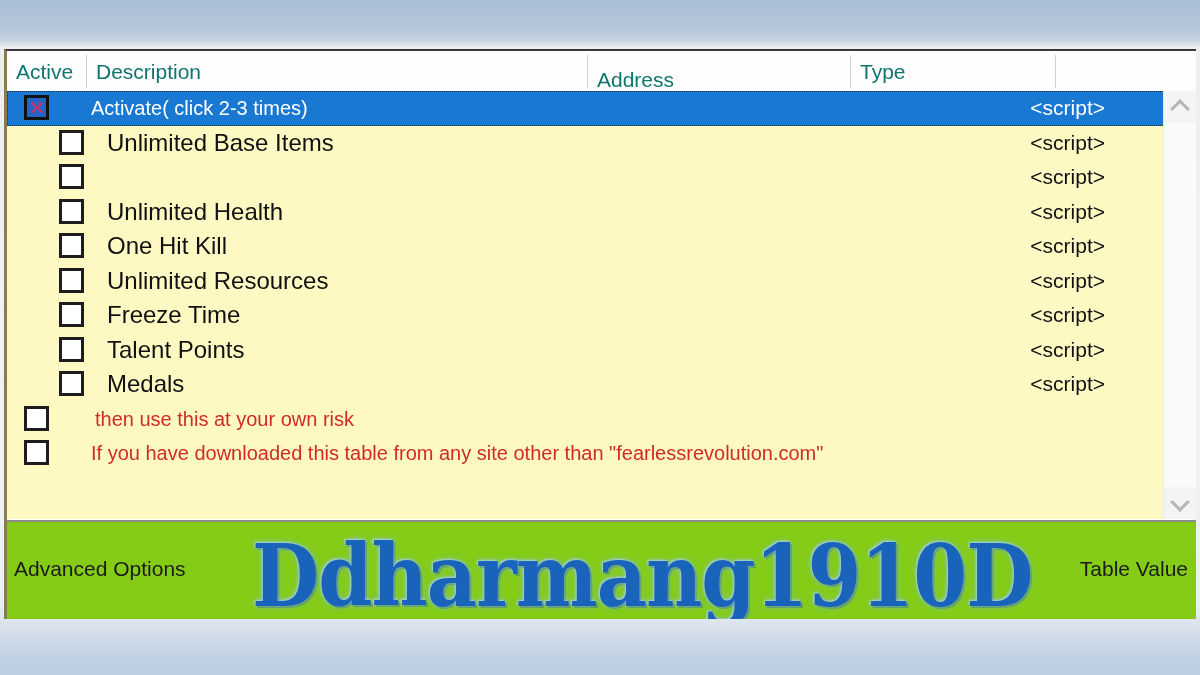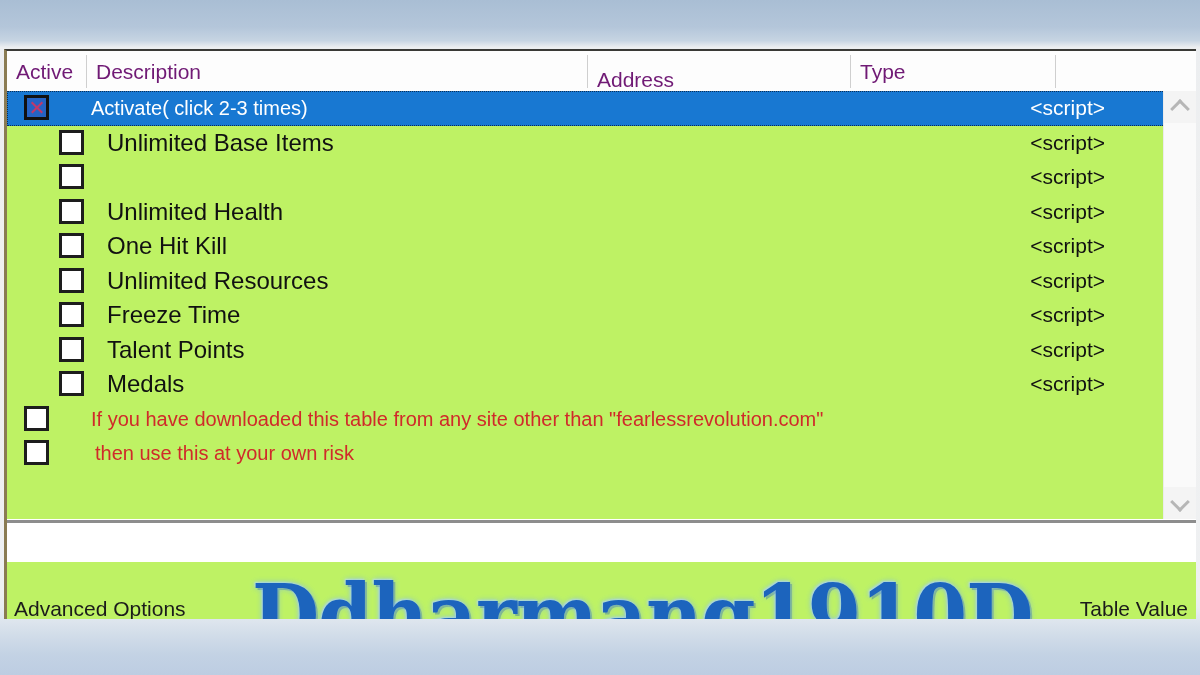--- a/index.html
+++ b/index.html
@@ -35,21 +35,21 @@
     position: relative;
     height: 40px;
     background: #fdfdfd;
     border-bottom: 1px solid #e3e3e3;
   }
   .hcell {
     position: absolute;
     top: 0; height: 40px;
     line-height: 42px;
     font-size: 21px;
-    color: #701a75;
+    color: #0f766e;
     padding-left: 9px;
     box-sizing: border-box;
     white-space: nowrap;
   }
   .hdiv {
     position: absolute;
     top: 4px; height: 33px;
     width: 1px;
     background: #cfcfcf;
   }
@@ -60,21 +60,21 @@
     left: 0; top: 40px;
     right: 0;
     height: 428px;
     background: #ffffff;
   }
   #list {
     position: absolute;
     left: 0; top: 0;
     width: 1176px;
     height: 428px;
-    background: #bef264;
+    background: #fef9c3;
   }
 
   .row {
     position: relative;
     height: 34.5px;
   }
   .row .cb {
     position: absolute;
     width: 25px; height: 25px;
     border: 3px solid #1d1d1d;
@@ -183,22 +183,21 @@
   #botdiv {
     position: absolute;
     left: 0; right: 0; top: 468px;
     height: 3px;
     border-top: 1px solid #ffffff;
     background: #8d8d8d;
   }
   #botbar {
     position: absolute;
     left: 0; right: 0; top: 471px; bottom: 0;
-    background: #bef264;
-    margin-top: 40px;
+    background: #84cc16;
   }
   #advanced {
     position: absolute;
     left: 7px; top: 35px;
     font-size: 21px;
     color: #1b1b1b;
     white-space: nowrap;
   }
   #extras {
     position: absolute;
@@ -287,27 +286,27 @@
         <div class="row indent">
           <div class="cb"></div>
           <div class="desc">Talent Points</div>
           <div class="val">&lt;script&gt;</div>
         </div>
         <div class="row indent">
           <div class="cb"></div>
           <div class="desc">Medals</div>
           <div class="val">&lt;script&gt;</div>
         </div>
+        <div class="row outdent r2">
+          <div class="cb"></div>
+          <div class="desc">then use this at your own risk</div>
+        </div>
         <div class="row outdent">
           <div class="cb"></div>
           <div class="desc">If you have downloaded this table from any site other than "fearlessrevolution.com"</div>
-        </div>
-        <div class="row outdent r2">
-          <div class="cb"></div>
-          <div class="desc">then use this at your own risk</div>
         </div>
       </div>
 
     <div id="scrollbar">
       <div class="track"></div>
       <div class="thumb"></div>
       <div class="sbbtn up">
         <span class="chev"></span>
       </div>
       <div class="sbbtn down">

